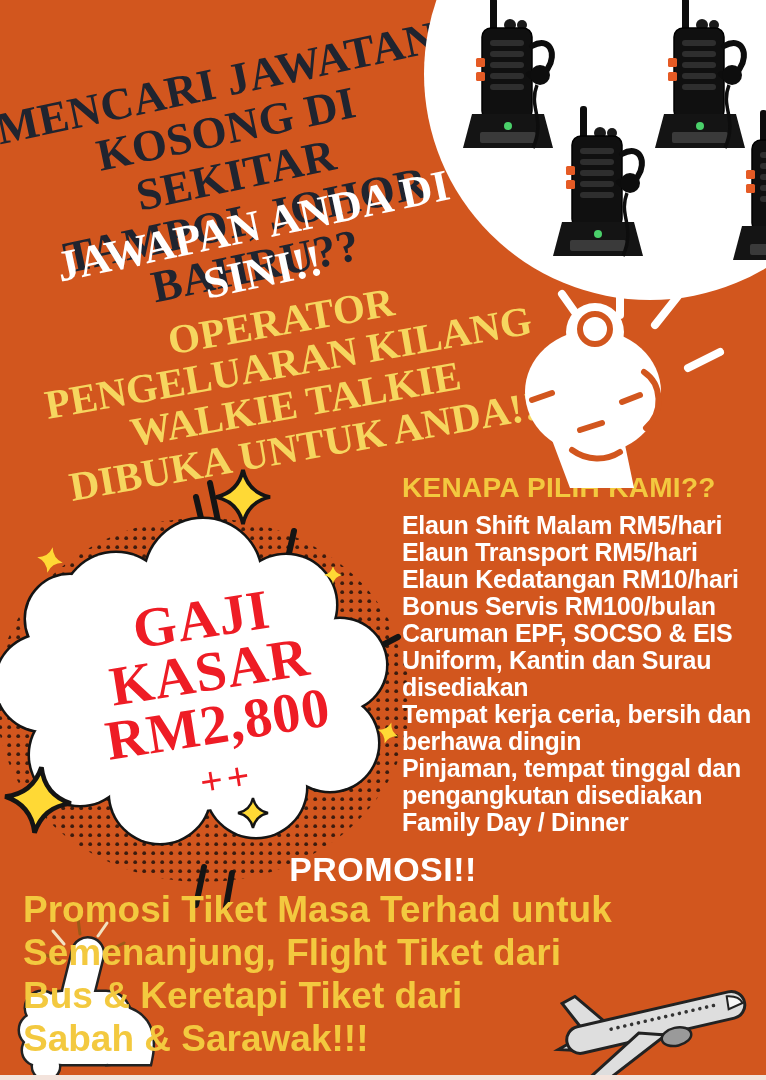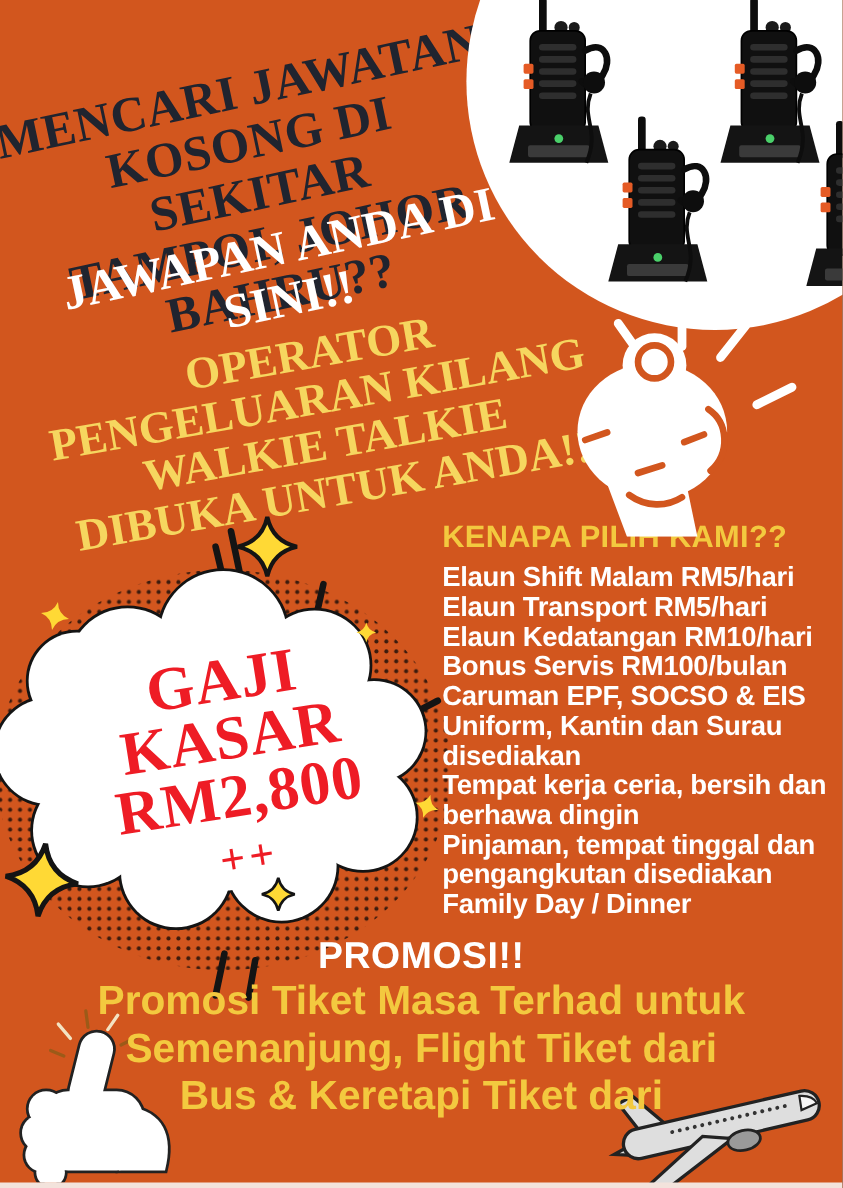--- a/index.html
+++ b/index.html
@@ -55,21 +55,21 @@
     font-size:56px;line-height:.95;letter-spacing:1px;
   }
   .salary-suffix{font-size:40px;letter-spacing:4px;line-height:1;margin-top:8px;}
 
   .promo-heading{
     position:absolute;left:0;top:850px;width:766px;z-index:2;
     text-align:center;color:var(--white);font-size:34px;font-weight:bold;letter-spacing:.5px;
   }
   .promo-body{
     position:absolute;left:23px;top:888px;width:720px;z-index:4;
-    text-align:center;color:var(--gold);font-size:37px;font-weight:bold;line-height:43px;
+    color:var(--gold);font-size:37px;font-weight:bold;line-height:43px;
   }
 
   .thumbs-svg{position:absolute;left:6px;top:910px;z-index:3;}
   .plane-svg{position:absolute;left:553px;top:966px;z-index:3;}
   .bottom-strip{
     position:absolute;left:0;bottom:0;width:766px;height:5px;
     background:var(--bottom-strip);z-index:6;
   }
 </style>
 </head>
@@ -222,20 +222,21 @@
     <div>KASAR</div>
     <div>RM2,800</div>
     <div class="salary-suffix">++</div>
   </div>
 
   <div class="promo-heading">PROMOSI!!</div>
   <div class="promo-body">
     <div>Promosi Tiket Masa Terhad untuk</div>
     <div>Semenanjung, Flight Tiket dari</div>
     <div>Bus &amp; Keretapi Tiket dari</div>
+    <div>Sabah &amp; Sarawak!!!</div>
   </div>
 
   <svg class="thumbs-svg" width="178" height="165" viewBox="0 0 178 165">
     <g stroke-linecap="round">
       <line x1="58" y1="34" x2="47" y2="21" stroke="#F3E3C2" stroke-width="3"></line>
       <line x1="74" y1="24" x2="72" y2="9" stroke="#9C5A18" stroke-width="3"></line>
       <line x1="92" y1="26" x2="101" y2="13" stroke="#F3E3C2" stroke-width="3"></line>
       <line x1="104" y1="40" x2="118" y2="33" stroke="#9C5A18" stroke-width="3"></line>
       <line x1="52" y1="50" x2="40" y2="45" stroke="#9C5A18" stroke-width="3"></line>
     </g>

